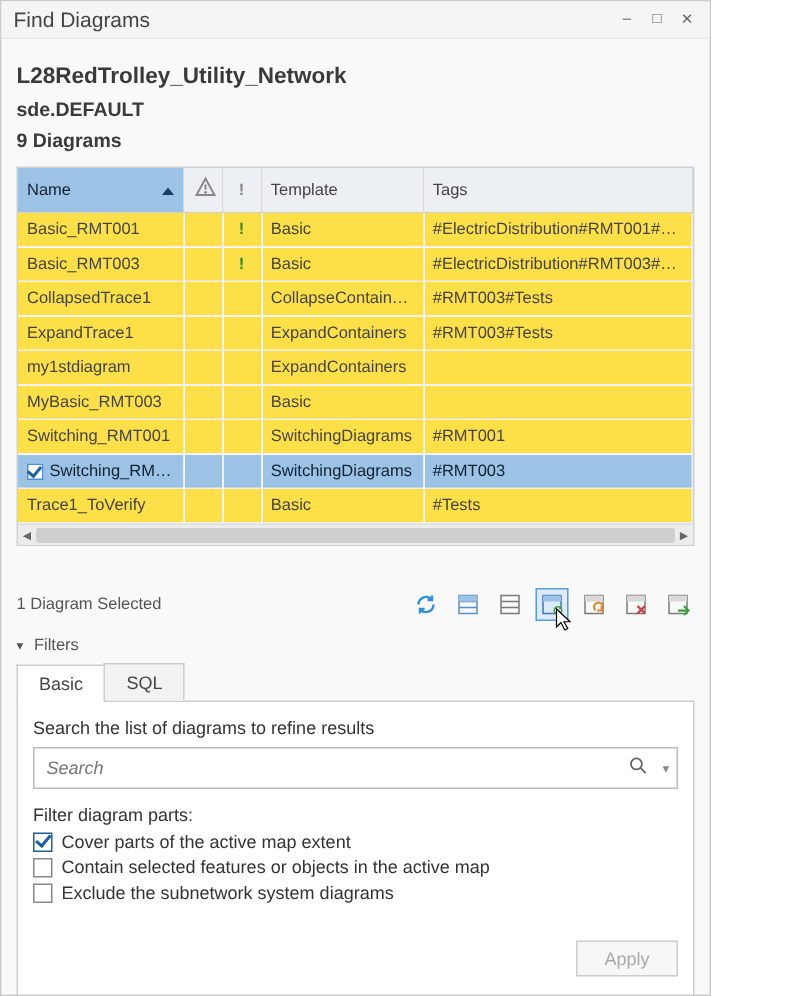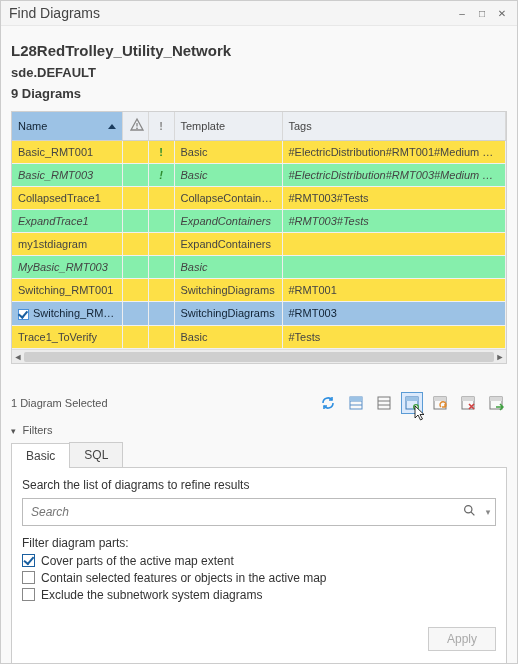--- a/index.html
+++ b/index.html
@@ -7,21 +7,21 @@
   body {
     font-family: "Segoe UI", Arial, sans-serif;
     font-size: 12px;
     color: #333;
     background: #fff;
     width: 526px;
     height: 664px;
     overflow: hidden;
   }
   .window {
-    width: 518px;
+    width: 474px;
     height: 664px;
     border: 1px solid #ccc;
     background: #f9f9f9;
     display: flex;
     flex-direction: column;
   }
   .titlebar {
     display: flex;
     align-items: center;
     justify-content: space-between;
@@ -57,21 +57,21 @@
     border-bottom: 5px solid #1a3c5e;
   }
   td {
     padding: 5px 6px;
     border-right: 1px solid #eee;
     border-bottom: 1px solid #f0f0f0;
     color: #444;
     overflow: hidden; white-space: nowrap; text-overflow: ellipsis;
   }
   tr.odd  td { background: #fde047; }
-  tr.even td { background: #86efac; font-style: italic; }
+  tr.even td { background: #fde047; }
   tr.sel  td { background: #9cc2e5; color: #123; }
   .check {
     display:inline-block; width:11px; height:11px; border:1px solid #4a90d9;
     background:#fff; margin-right:4px; vertical-align:middle; position:relative;
   }
   .check.on::after {
     content:""; position:absolute; left:1px; top:-1px; width:4px; height:7px;
     border:solid #1a5fa0; border-width:0 2px 2px 0; transform:rotate(40deg);
   }
   .excl { color:#2e8b2e; font-weight:bold; text-align:center; display:block; }

